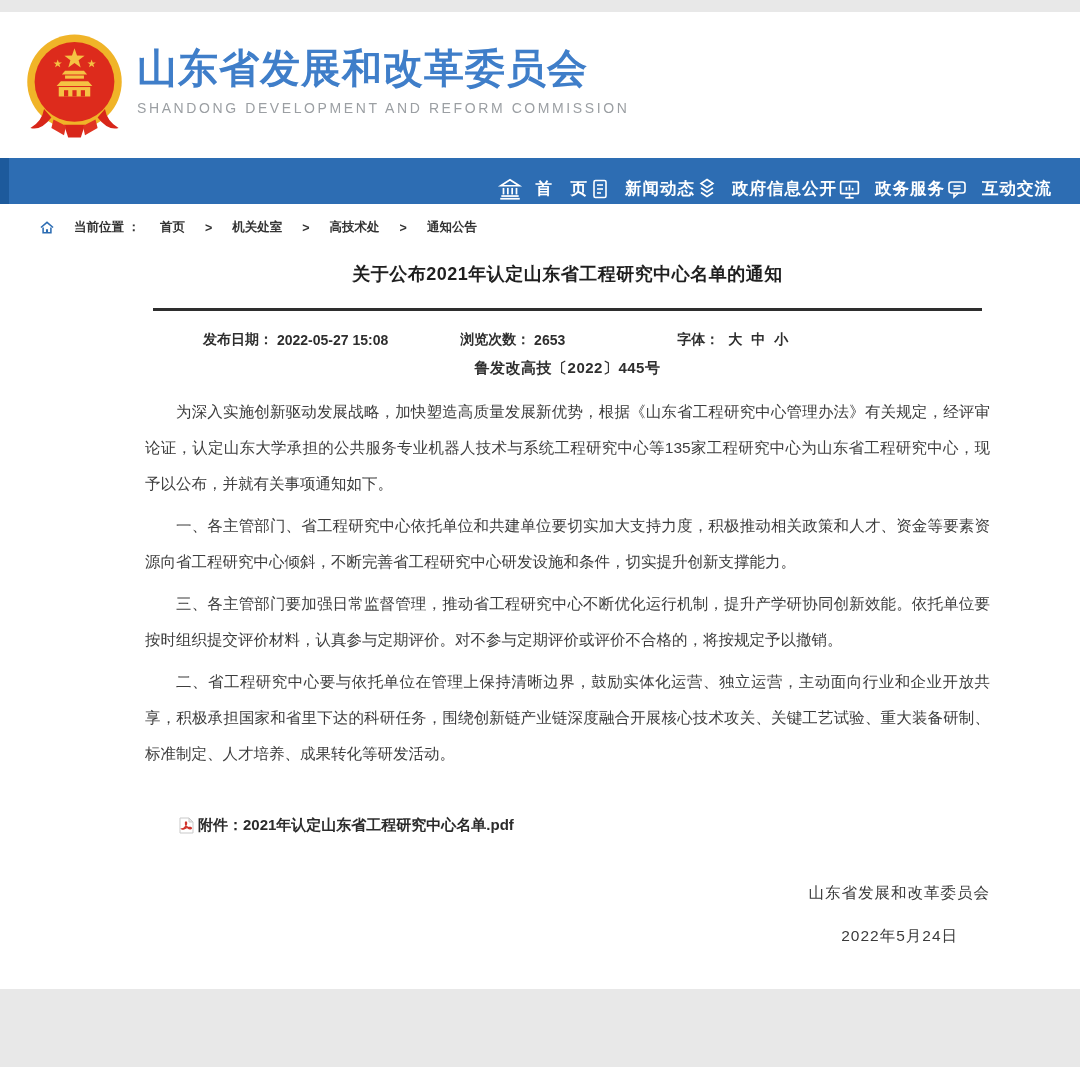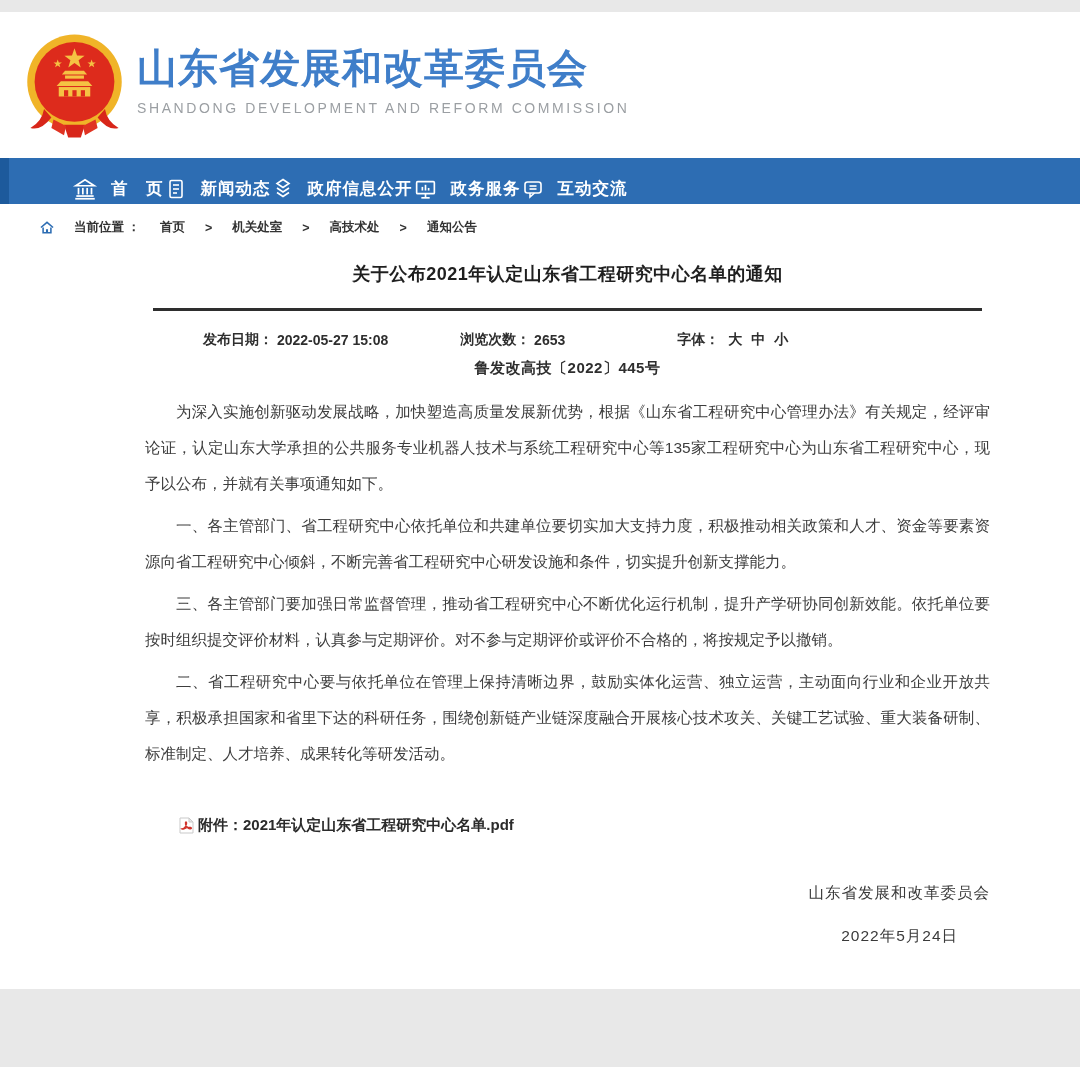--- a/index.html
+++ b/index.html
@@ -20,21 +20,21 @@
   }
   .brand-sub {
     margin-top:8px; font-size:14px; color:#9b9fa3; letter-spacing:2.6px;
     font-weight:500;
   }
 
   
   .nav {
     height:46px;
     background:linear-gradient(90deg,#1d5a9c 0,#1d5a9c 9px,#2d6db3 9px,#2d6db3 100%);
-    display:flex; align-items:center; justify-content:flex-start;
+    display:flex; align-items:center; justify-content:flex-end;
     padding:16px 28px 0 72px;
   }
   .nav-item {
     display:flex; align-items:center; gap:13px; color:#ffffff; cursor:pointer;
   }
   .nav-item .label { font-size:16.5px; font-weight:bold; letter-spacing:1px; }
   .nav-item svg { display:block; }
 
   
   .breadcrumb {

